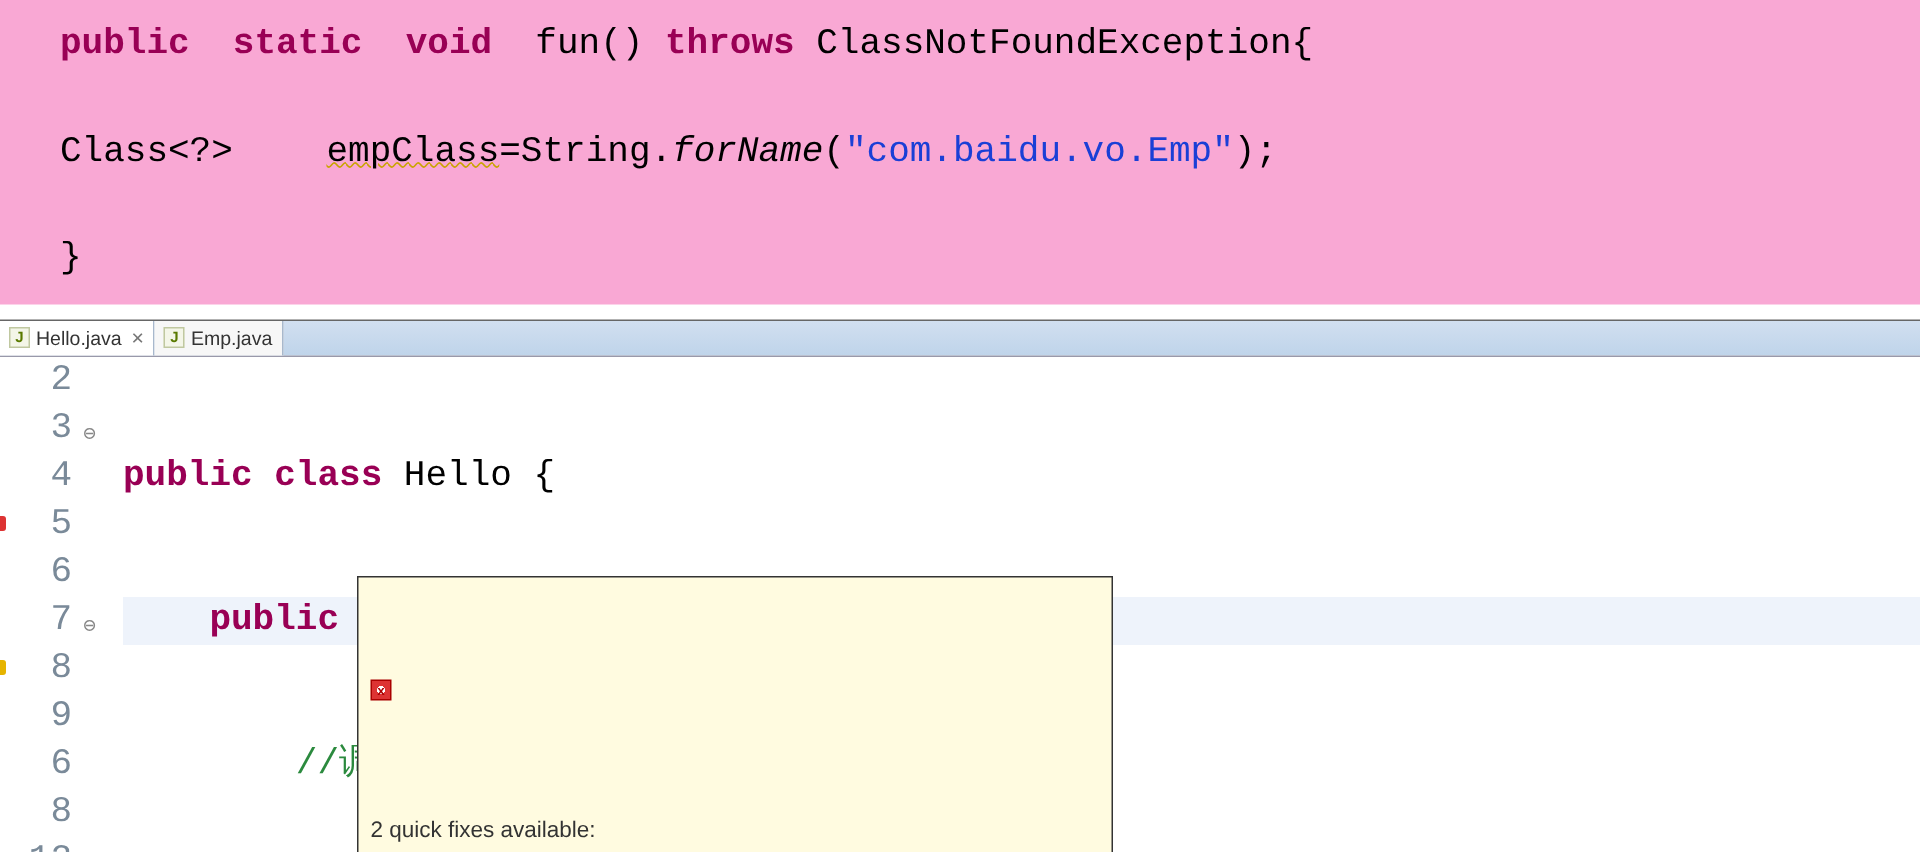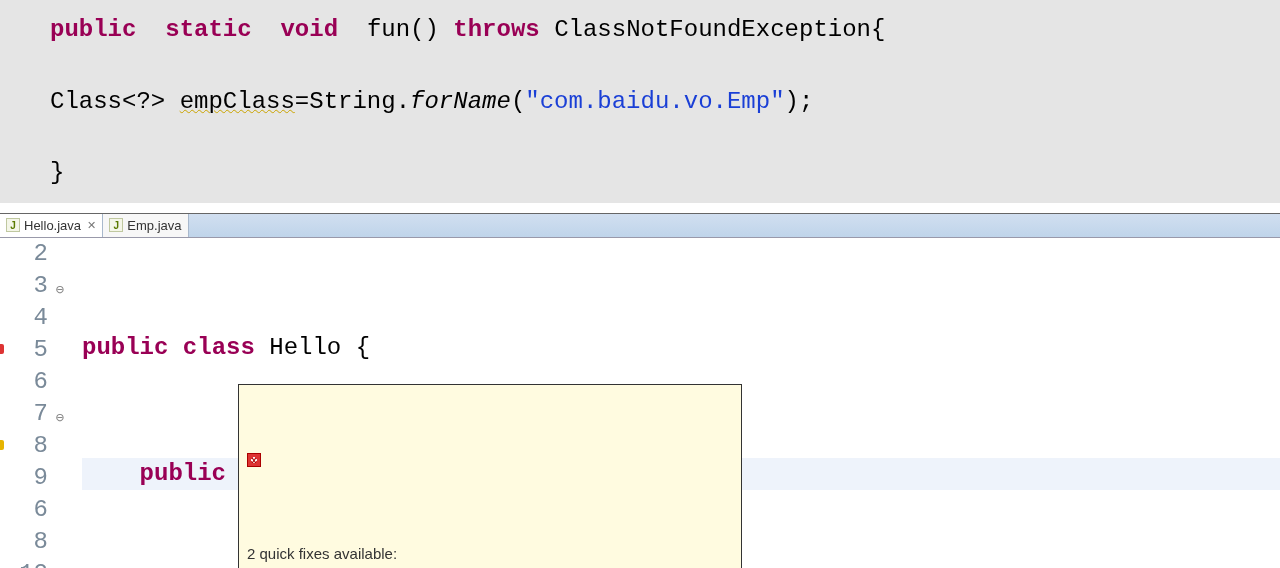--- a/index.html
+++ b/index.html
@@ -5,23 +5,23 @@
   * { box-sizing: border-box; margin: 0; padding: 0; }
   body {
     font-family: Consolas, "Courier New", monospace;
     font-size: 24px;
     background: #fff;
     width: 1280px;
     height: 568px;
     overflow: hidden;
   }
   .top-snippet {
-    padding: 10px 10px 10px 50px;
+    padding: 10px 10px 10px 40px;
     line-height: 1.65;
-    background: #e5e5e5;
+    background: #f9a8d4;
   }
   .hr { border-top: 1px solid #666; margin-top: 10px; }
   .tab-bar {
     background: linear-gradient(#d1dff0, #bfd4ea);
     height: 24px;
     display: flex;
     align-items: stretch;
     font-family: "Segoe UI", Tahoma, sans-serif;
     font-size: 13px;
     border-bottom: 1px solid #99a;
@@ -91,29 +91,30 @@
     width: 10px; height: 10px;
     background: #e6b400;
     border-radius: 2px;
   }
   .code {
     padding-left: 26px;
     white-space: pre;
     position: relative;
     flex: 1;
   }
-  .code .line { display:block; height:32px;margin-top:30px; }
+  .code .line { display:block; height:32px; }
   .hl-line { background: #eef3fb; }
   .kw { color: #990055; font-weight: bold; }
   .str { color: #1a3fd6; }
   .cmt { color: #2b8a3e; }
   .ital { font-style: italic; }
   .warn-ul {
     text-decoration: underline wavy #c9a300;
     text-decoration-thickness: 1px;
+    margin-left: 48px;
   }
   .bracket-box {
     border: 1px solid #888;
     padding: 0 1px;
     margin: 0 -1px;
   }
   .tooltip {
     position: absolute;
     left: 182px; top: 146px;
     width: 504px;

